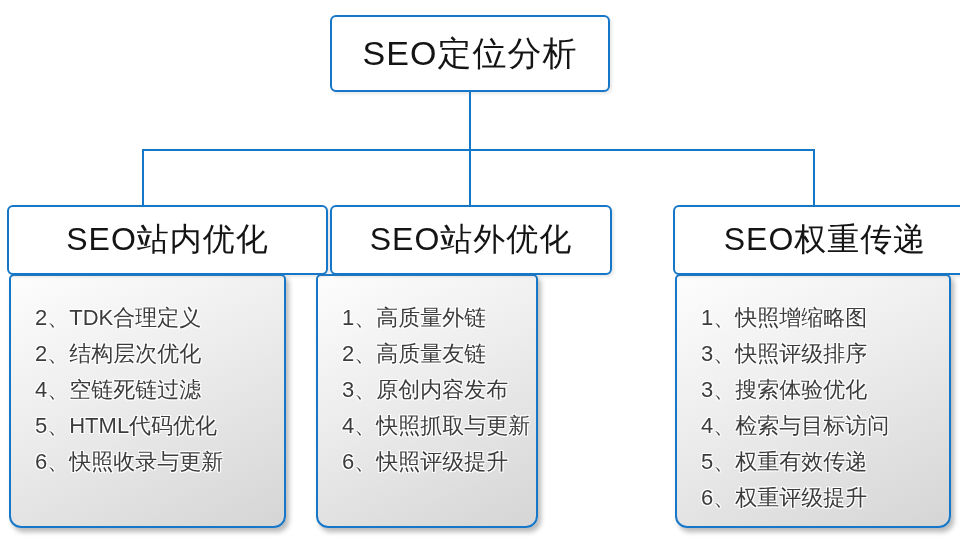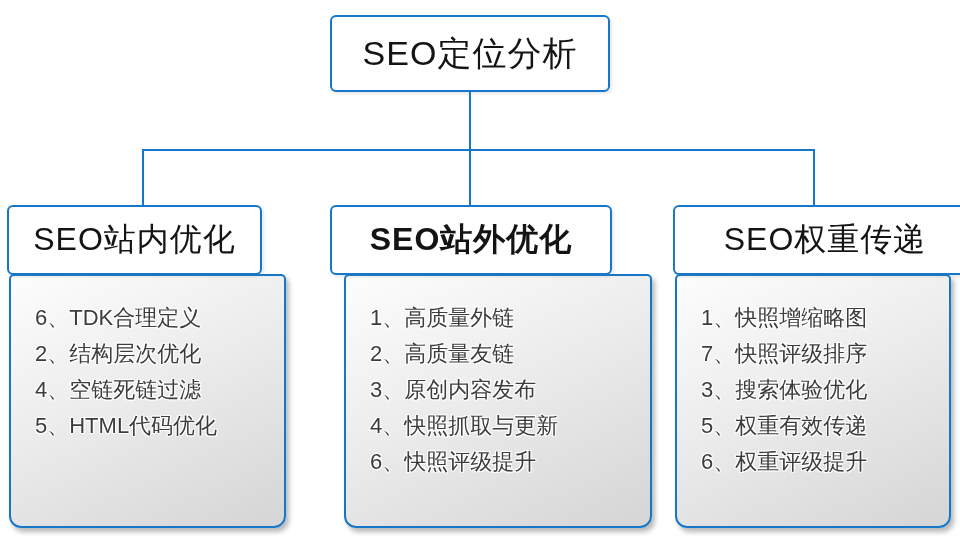--- a/index.html
+++ b/index.html
@@ -54,24 +54,24 @@
     height:36px;line-height:36px;
     font-size:22px;
     color:var(--item-text);
     white-space:nowrap;
     text-shadow:
       -1px -1px 0 #ffffff, 1px -1px 0 #ffffff,
       -1px  1px 0 #ffffff, 1px  1px 0 #ffffff,
        0 0 3px #ffffff;
   }
   
-  .col1-header{left:7px;width:255px;}
+  .col1-header{left:7px;width:321px;}
   .col1-list{left:9px;width:277px;}
-  .col2-header{left:330px;width:282px;font-weight:bold;}
-  .col2-list{left:344px;width:308px;}
+  .col2-header{left:330px;width:282px;}
+  .col2-list{left:316px;width:222px;}
   .col3-header{left:673px;width:304px;justify-content:center;}
   .col3-list{left:675px;width:276px;}
   
   .line-root-stub{left:469px;top:92px;width:2px;height:58px;}
   .line-horizontal{left:142px;top:149px;width:673px;height:2px;}
   .line-stub-1{left:142px;top:150px;width:2px;height:55px;}
   .line-stub-2{left:469px;top:150px;width:2px;height:55px;}
   .line-stub-3{left:813px;top:150px;width:2px;height:55px;}
 </style>
 </head>
@@ -86,41 +86,43 @@
   <div class="connector line-stub-3"></div>
 
   <div class="node-box root-box">
     <span>SEO定位分析</span>
   </div>
 
   <div class="node-box branch-header col1-header">
     <span>SEO站内优化</span>
   </div>
   <div class="branch-list col1-list">
-    <div class="list-item">6、TDK合理定义</div>
+    <div class="list-item">2、TDK合理定义</div>
     <div class="list-item">2、结构层次优化</div>
     <div class="list-item">4、空链死链过滤</div>
     <div class="list-item">5、HTML代码优化</div>
+    <div class="list-item">6、快照收录与更新</div>
   </div>
 
   <div class="node-box branch-header col2-header">
     <span>SEO站外优化</span>
   </div>
   <div class="branch-list col2-list">
     <div class="list-item">1、高质量外链</div>
     <div class="list-item">2、高质量友链</div>
     <div class="list-item">3、原创内容发布</div>
     <div class="list-item">4、快照抓取与更新</div>
     <div class="list-item">6、快照评级提升</div>
   </div>
 
   <div class="node-box branch-header col3-header">
     <span>SEO权重传递</span>
   </div>
   <div class="branch-list col3-list">
     <div class="list-item">1、快照增缩略图</div>
-    <div class="list-item">7、快照评级排序</div>
+    <div class="list-item">3、快照评级排序</div>
     <div class="list-item">3、搜索体验优化</div>
+    <div class="list-item">4、检索与目标访问</div>
     <div class="list-item">5、权重有效传递</div>
     <div class="list-item">6、权重评级提升</div>
   </div>
 
 </div>
 
 </body></html>

